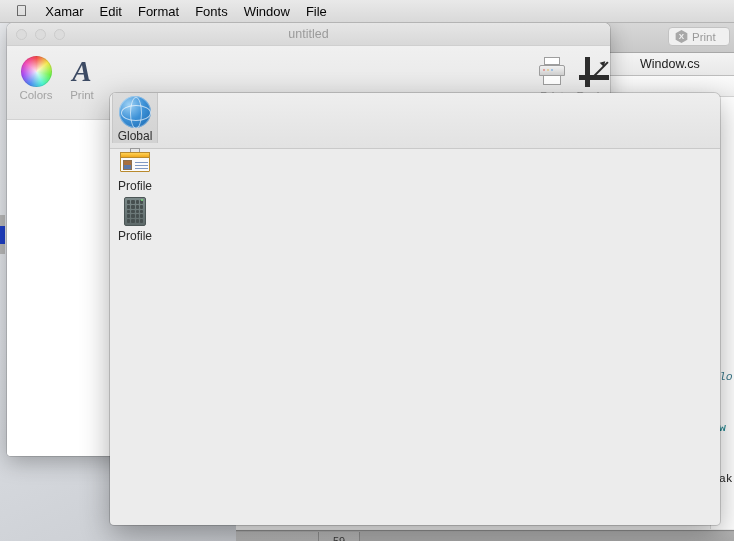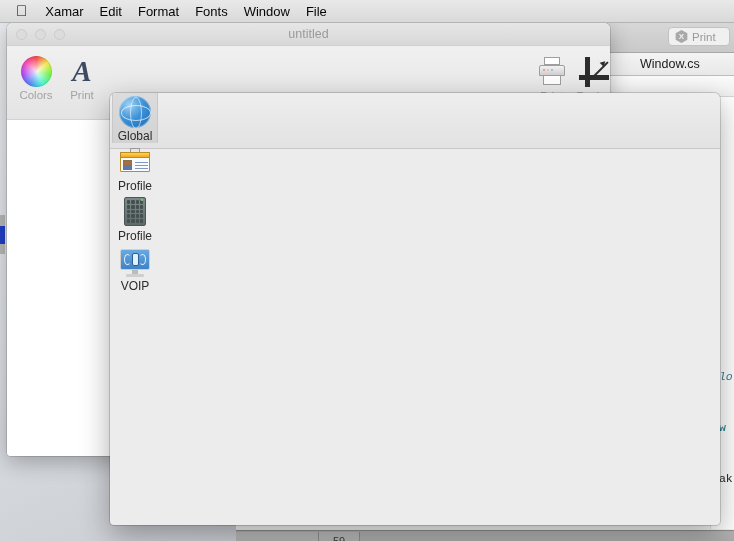--- a/index.html
+++ b/index.html
@@ -510,29 +510,18 @@
               <i class="key"></i>
             <i class="key"></i>
               <i class="key"></i>
               <i class="key"></i>
               <i class="key"></i>
           </span>
           <span class="led"></span>
         </div>
         <div class="pref-tb-label">Profile</div>
       </div>
-      <div class="pref-tb">
-        <div class="pref-icon ic-voip">
-          <span class="screen"></span>
-          <span class="wave l"></span>
-          <span class="wave r"></span>
-          <span class="phone"></span>
-          <span class="stand"></span>
-          <span class="base"></span>
-        </div>
-        <div class="pref-tb-label">VOIP</div>
-      </div>
     </div>
 
     <div id="prefs-body"></div>
   </div>
 
 </div>
 
 </body></html>

